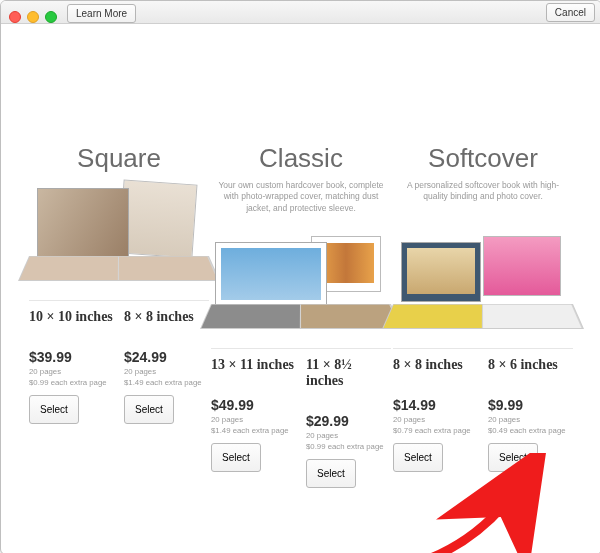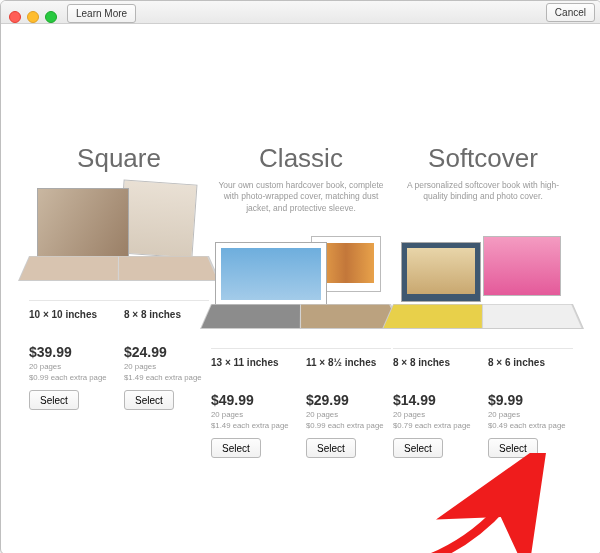--- a/index.html
+++ b/index.html
@@ -37,24 +37,24 @@
   .cl .spread div:last-child{background:#bba27f;}
   
   .sc .book-back{width:76px;height:58px;left:90px;top:8px;background:linear-gradient(#f49bc1,#e45a9a);}
   .sc .book-front{width:78px;height:58px;left:8px;top:14px;background:#3f5870;}
   .sc .book-front::after{content:"";display:block;margin:5px;height:46px;background:linear-gradient(#e8d5a9,#c9a870);}
   .sc .spread div:first-child{background:#e8d04a;}
   .sc .spread div:last-child{background:#efefef;}
   hr.sep{border:none;border-top:1px solid #e6e6e6;margin:10px 0 8px;}
   .opts{display:flex;gap:10px;text-align:left;}
   .opt{flex:1;}
-  .size{font-size:10px;font-weight:600;color:#333;}
+  .size{font-size:14px;font-weight:600;color:#333;font-family:Liberation Serif, serif;}
   .price{font-size:14px;font-weight:600;color:#333;margin-top:24px;}
   .meta{font-size:7.8px;color:#9a9a9a;margin-top:2px;}
-  .sel{margin-top:8px;height:20px;padding:0 10px;font-size:10px;background:linear-gradient(#fdfdfd,#f1f1f1);border:1px solid #b8b8b8;border-radius:3px;}
+  .sel{margin-top:8px;height:29px;padding:0 10px;font-size:10px;background:linear-gradient(#fdfdfd,#f1f1f1);border:1px solid #b8b8b8;border-radius:3px;}
   
   .arrow{position:absolute;left:410px;top:430px;width:170px;height:110px;pointer-events:none;}
 </style>
 </head>
 <body>
 
 <div id="frame">
   <div class="titlebar">
     <div class="traffic">
       <div class="dot red"></div>

